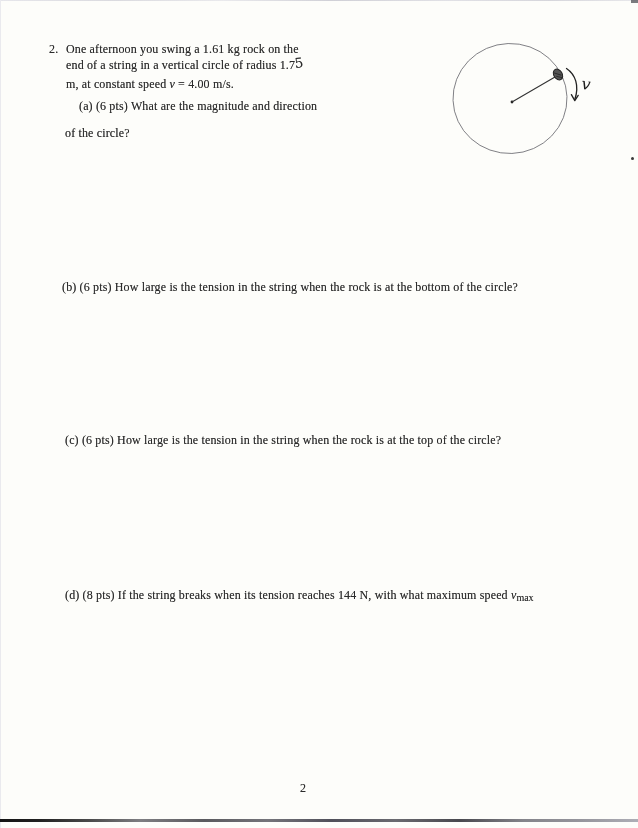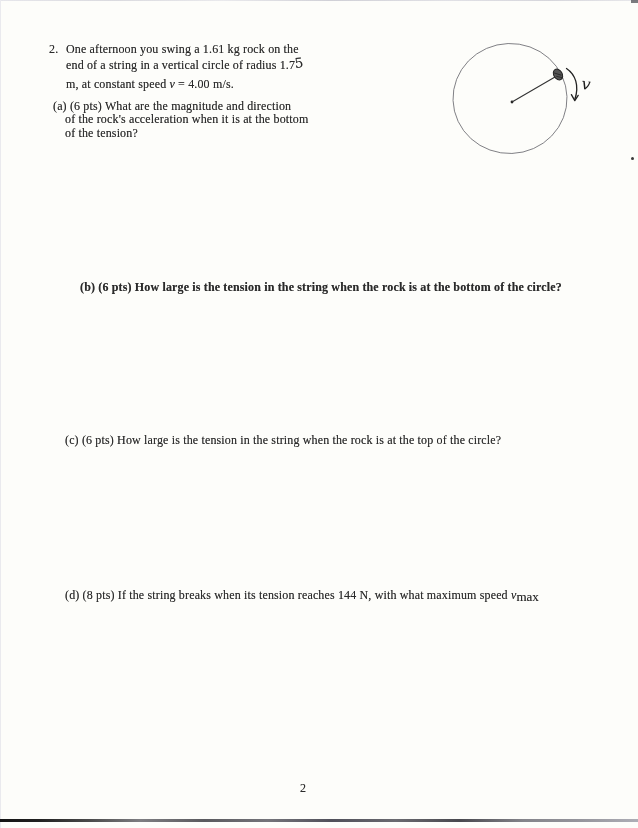--- a/index.html
+++ b/index.html
@@ -19,21 +19,21 @@
   .txt {
     position: absolute;
     font-size: 12px;
     line-height: 13.5px;
     white-space: nowrap;
     letter-spacing: 0.15px;
     text-shadow: 0 0 0.5px rgba(43,43,43,0.55);
   }
   .var { font-style: italic; }
   .sub {
-    font-size: 13px;
+    font-size: 10px;
     font-style: normal;
     vertical-align: -2px;
     letter-spacing: 0;
   }
   .handwritten-5 {
     display: inline-block;
     font-size: 13.5px;
     transform: rotate(-7deg) translateY(-1.5px);
     font-family: "DejaVu Serif", serif;
   }
@@ -101,23 +101,22 @@
   <div class="scan-edge-left"></div>
   <div class="scan-edge-bottom"></div>
   <div class="scan-speck" style="left:631px; top:157px;"></div>
 
   <div class="txt" style="left:49px; top:43px;">2.</div>
 
   <div class="txt" style="left:66px; top:43px;">One afternoon you swing a 1.61 kg rock on the</div>
   <div class="txt" style="left:66px; top:57.5px;"><span>end of a string in a vertical circle of radius 1.7</span><span class="handwritten-5">5</span></div>
   <div class="txt" style="left:66px; top:78px;"><span>m, at constant speed </span><span class="var">v</span><span> = 4.00 m/s.</span></div>
 
-  <div class="txt" style="left:53px; top:99.5px;text-align:center;">(a) (6 pts) What are the magnitude and direction</div>
-  <div class="txt" style="left:65px; top:113px;">of the rock's acceleration when it is at the bottom</div>
-  <div class="txt" style="left:65px; top:126.5px;">of the tension?</div>
+  <div class="txt" style="left:79px; top:99.5px;text-align:center;">(a) (6 pts) What are the magnitude and direction</div>
+  <div class="txt" style="left:65px; top:126.5px;">of the circle?</div>
 
   <svg class="diagram" viewBox="0 0 205 140">
 
     <ellipse cx="67" cy="66.5" rx="57" ry="55" fill="none" stroke="#74747a" stroke-width="0.9" transform="rotate(-2 67 66.5)"></ellipse>
 
     <circle cx="69" cy="70" r="1.4" fill="#222"></circle>
 
     <line x1="69" y1="70" x2="112" y2="45" stroke="#333" stroke-width="1.1" stroke-linecap="round"></line>
 
     <g transform="rotate(-32 115 42.5)">
@@ -125,21 +124,21 @@
       <line x1="112.5" y1="39" x2="117.5" y2="45" stroke="#2a2a2a" stroke-width="1"></line>
       <line x1="112.5" y1="43" x2="117" y2="47.5" stroke="#2a2a2a" stroke-width="0.8"></line>
     </g>
 
     <path d="M 123.5 36.5 C 132.5 42.5, 136.5 54, 131.8 67.5" fill="none" stroke="#222" stroke-width="1.3" stroke-linecap="round"></path>
     <polyline points="128.4,62.6 131.8,68.6 135.2,63.4" fill="none" stroke="#222" stroke-width="1.3" stroke-linecap="round" stroke-linejoin="round"></polyline>
 
     <text x="138" y="57" font-size="16" font-style="italic" font-family="DejaVu Serif, serif" fill="#1e1e1e" transform="rotate(6 138 57)">v</text>
   </svg>
 
-  <div class="txt" style="left:80px; top:280.5px;font-weight:bold;">(b) (6 pts) How large is the tension in the string when the rock is at the bottom of the circle?</div>
+  <div class="txt" style="left:62px; top:280.5px;">(b) (6 pts) How large is the tension in the string when the rock is at the bottom of the circle?</div>
 
   <div class="txt" style="left:65px; top:433.5px;">(c) (6 pts) How large is the tension in the string when the rock is at the top of the circle?</div>
 
   <div class="txt" style="left:65px; top:589px;"><span>(d) (8 pts) If the string breaks when its tension reaches 144 N, with what maximum speed </span><span class="var">v</span><span class="sub">max</span></div>
 
   <div class="page-number">2</div>
 
 </div>
 
 </body></html>

